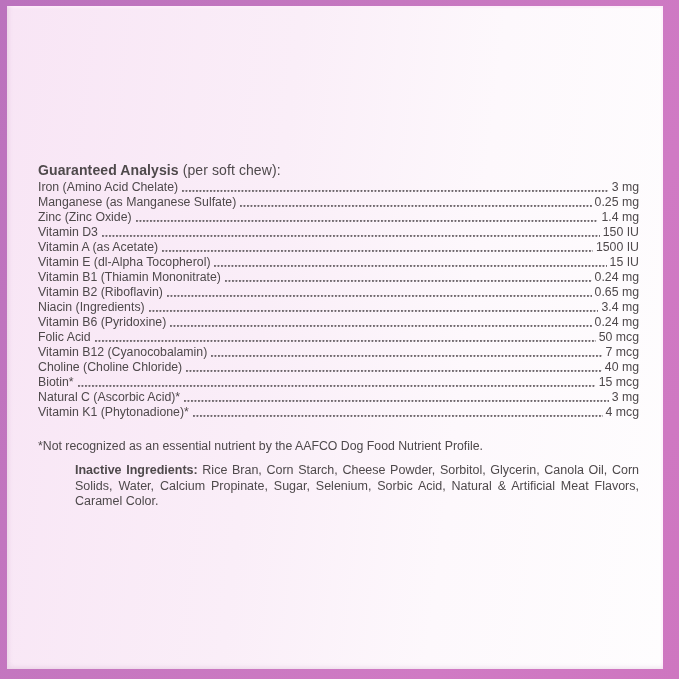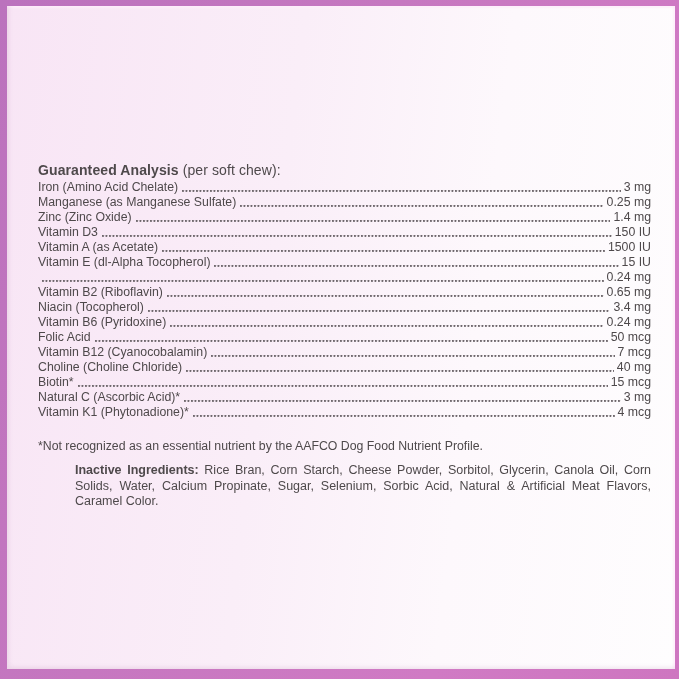--- a/index.html
+++ b/index.html
@@ -7,21 +7,21 @@
     padding: 0;
     width: 679px;
     height: 679px;
     font-family: "Liberation Sans", "DejaVu Sans", sans-serif;
     overflow: hidden;
   }
   .frame {
     box-sizing: border-box;
     width: 679px;
     height: 679px;
-    padding: 6px 4px 10px 7px;
+    padding: 6px 16px 10px 7px;
     background: linear-gradient(115deg, #bb72bd 0%, #c677c0 40%, #d07ac4 75%, #ce76c0 100%);
   }
   .panel {
     position: relative;
     width: 100%;
     height: 100%;
     background: linear-gradient(97deg, #f8e5f5 0%, #faeef8 40%, #fdf8fc 68%, #fefdfe 100%);
     box-shadow:
       inset 2px -2px 4px rgba(140, 70, 130, 0.12),
       inset -2px 2px 2px rgba(255, 240, 252, 0.85);
@@ -109,30 +109,31 @@
             <span class="nutrient">Vitamin A (as Acetate)</span>
             <span class="dots"></span>
             <span class="value">1500 IU</span>
           </div>
           <div class="row">
             <span class="nutrient">Vitamin E (dl-Alpha Tocopherol)</span>
             <span class="dots"></span>
             <span class="value">15 IU</span>
           </div>
           <div class="row">
+            <span class="nutrient">Vitamin B1 (Thiamin Mononitrate)</span>
             <span class="dots"></span>
             <span class="value">0.24 mg</span>
           </div>
           <div class="row">
             <span class="nutrient">Vitamin B2 (Riboflavin)</span>
             <span class="dots"></span>
             <span class="value">0.65 mg</span>
           </div>
           <div class="row">
-            <span class="nutrient">Niacin (Tocopherol)</span>
+            <span class="nutrient">Niacin (Ingredients)</span>
             <span class="dots"></span>
             <span class="value">3.4 mg</span>
           </div>
           <div class="row">
             <span class="nutrient">Vitamin B6 (Pyridoxine)</span>
             <span class="dots"></span>
             <span class="value">0.24 mg</span>
           </div>
           <div class="row">
             <span class="nutrient">Folic Acid</span>

